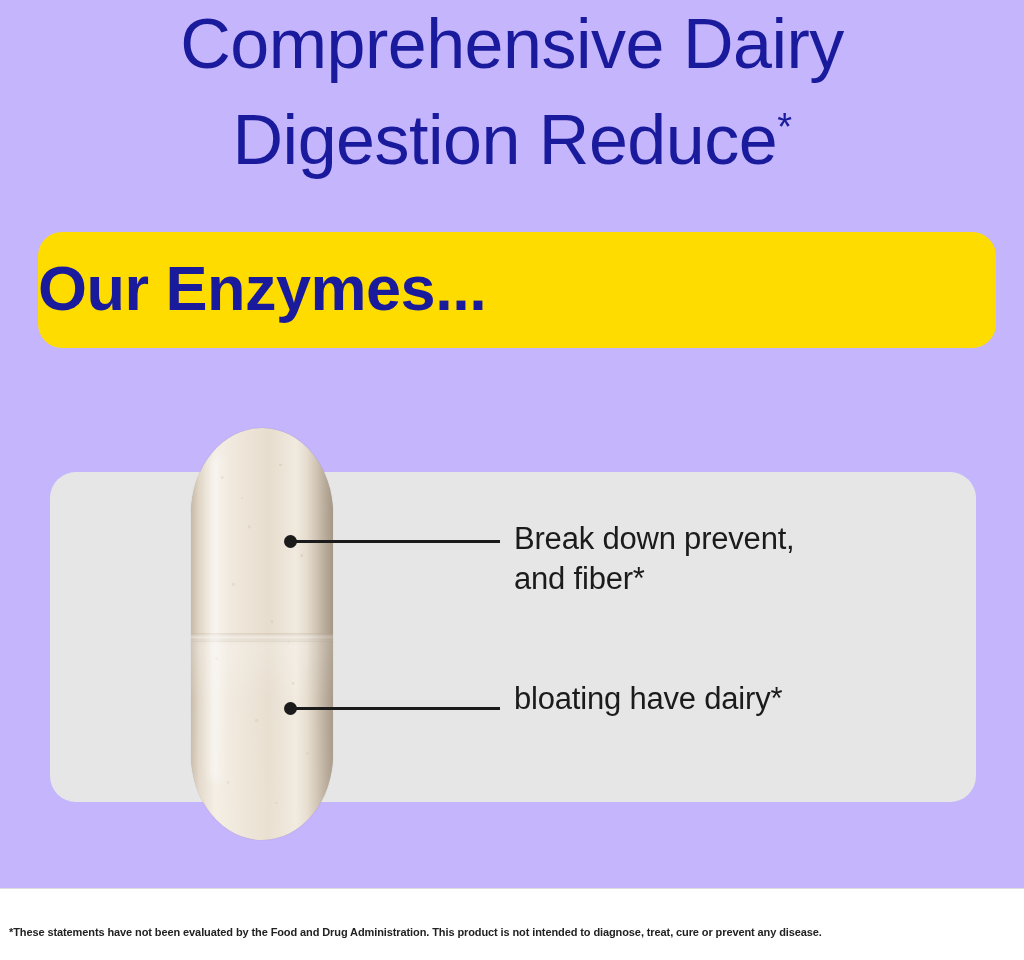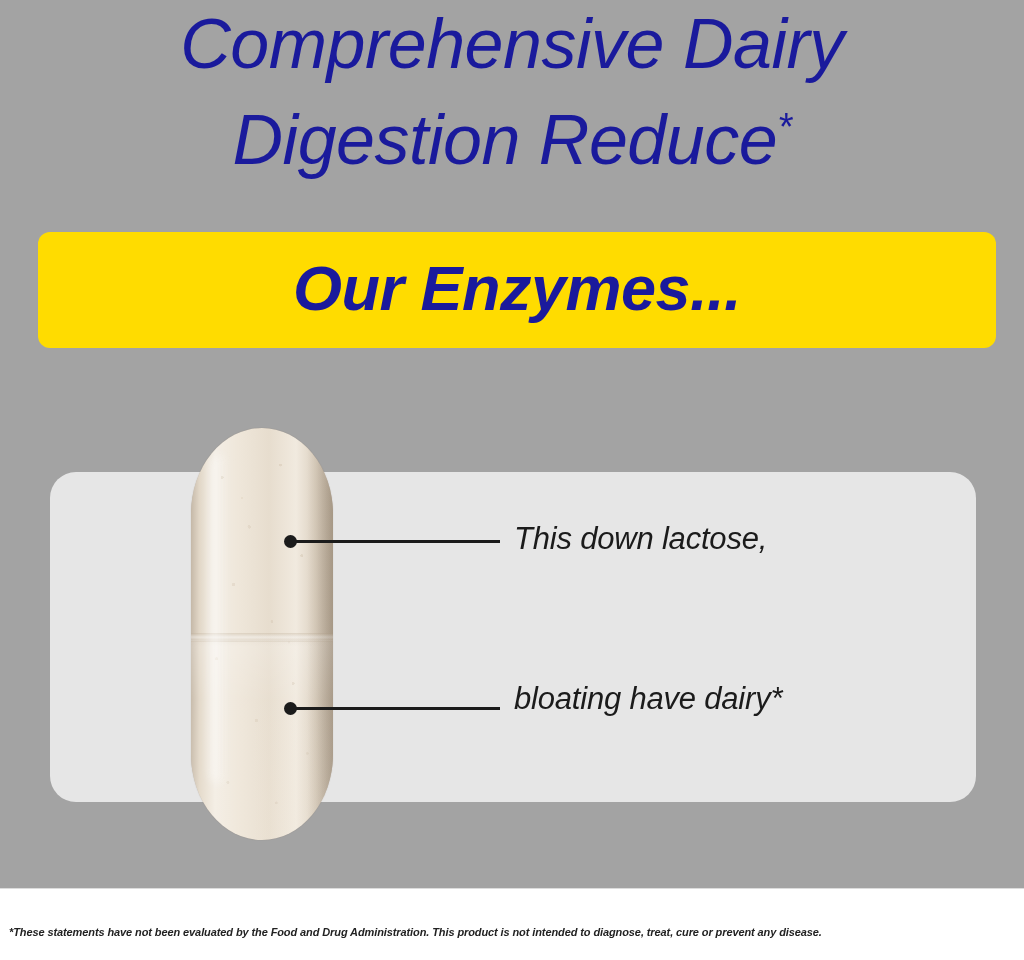--- a/index.html
+++ b/index.html
@@ -11,22 +11,21 @@
     width: 1024px;
     height: 960px;
     overflow: hidden;
     font-family: "Liberation Sans", sans-serif;
     -webkit-font-smoothing: antialiased;
   }
   .page {
     position: relative;
     width: 1024px;
     height: 960px;
-    background: #a3a3a3;
-    font-style: italic;
+    background: #c4b5fd;
   }
 
   
   .headline {
     position: absolute;
     left: 0;
     top: -4px;
     width: 1024px;
     text-align: center;
     color: #1a1a9c;
@@ -47,24 +46,23 @@
   }
 
   
   .banner {
     position: absolute;
     left: 38px;
     top: 232px;
     width: 958px;
     height: 116px;
     background: #FFDC00;
-    border-radius: 12px;
+    border-radius: 24px;
     display: flex;
     align-items: center;
-    justify-content: center;
     box-sizing: border-box;
   }
   .banner-text {
     color: #1a1a9c;
     font-family: "Liberation Sans", sans-serif;
     font-size: 63px;
     font-weight: bold;
     line-height: 1;
     letter-spacing: -0.5px;
     white-space: nowrap;
@@ -250,21 +248,22 @@
     <div class="capsule-shadow-right"></div>
   </div>
 
   <div class="leader-dot" style="left:284px; top:535px;"></div>
   <div class="leader" style="left:292px; top:540px; width:208px;"></div>
 
   <div class="leader-dot" style="left:284px; top:702px;"></div>
   <div class="leader" style="left:292px; top:707px; width:208px;"></div>
 
   <div class="callout" id="callout-1">
-    <span>This down lactose,</span>
+    <span>Break down prevent,</span>
+    <span>and fiber*</span>
   </div>
 
   <div class="callout" id="callout-2">
     <span>bloating have dairy*</span>
   </div>
 
   <div class="footer">
     <div class="footer-text">*These statements have not been evaluated by the Food and Drug Administration. This product is not intended to diagnose, treat, cure or prevent any disease.</div>
   </div>
 

